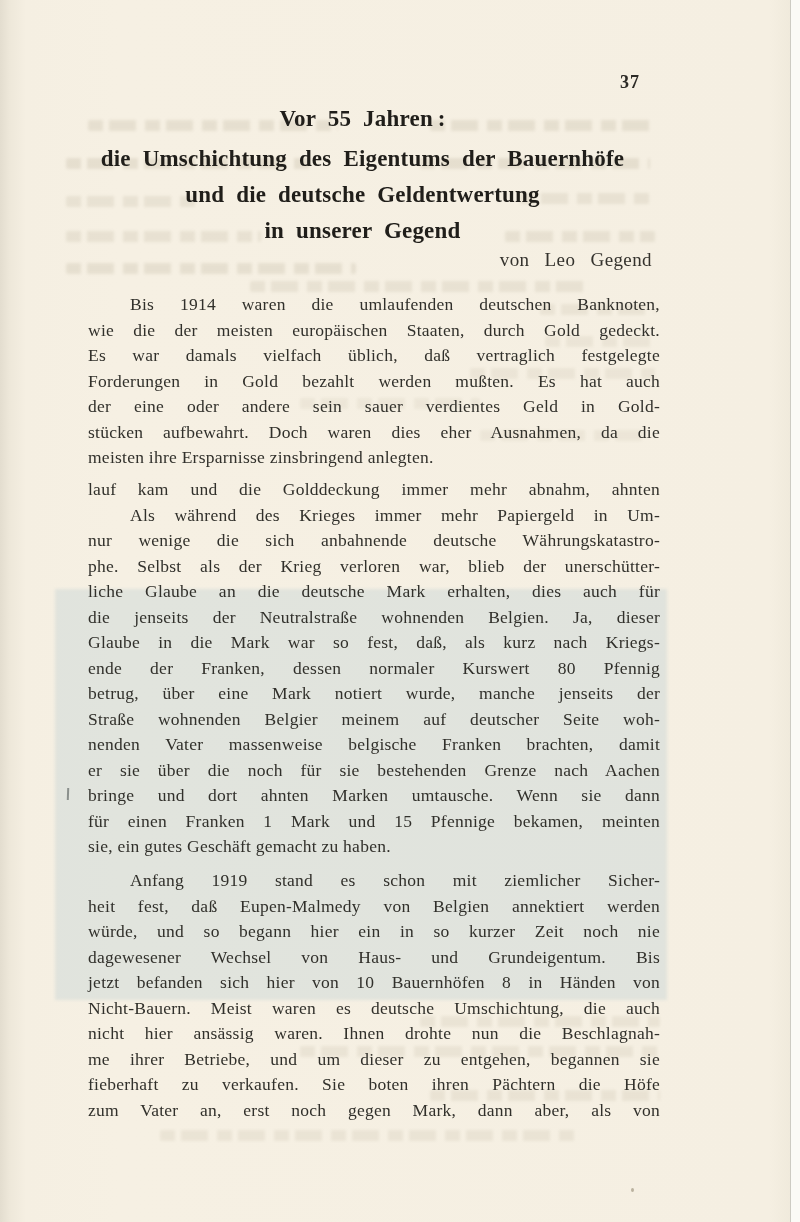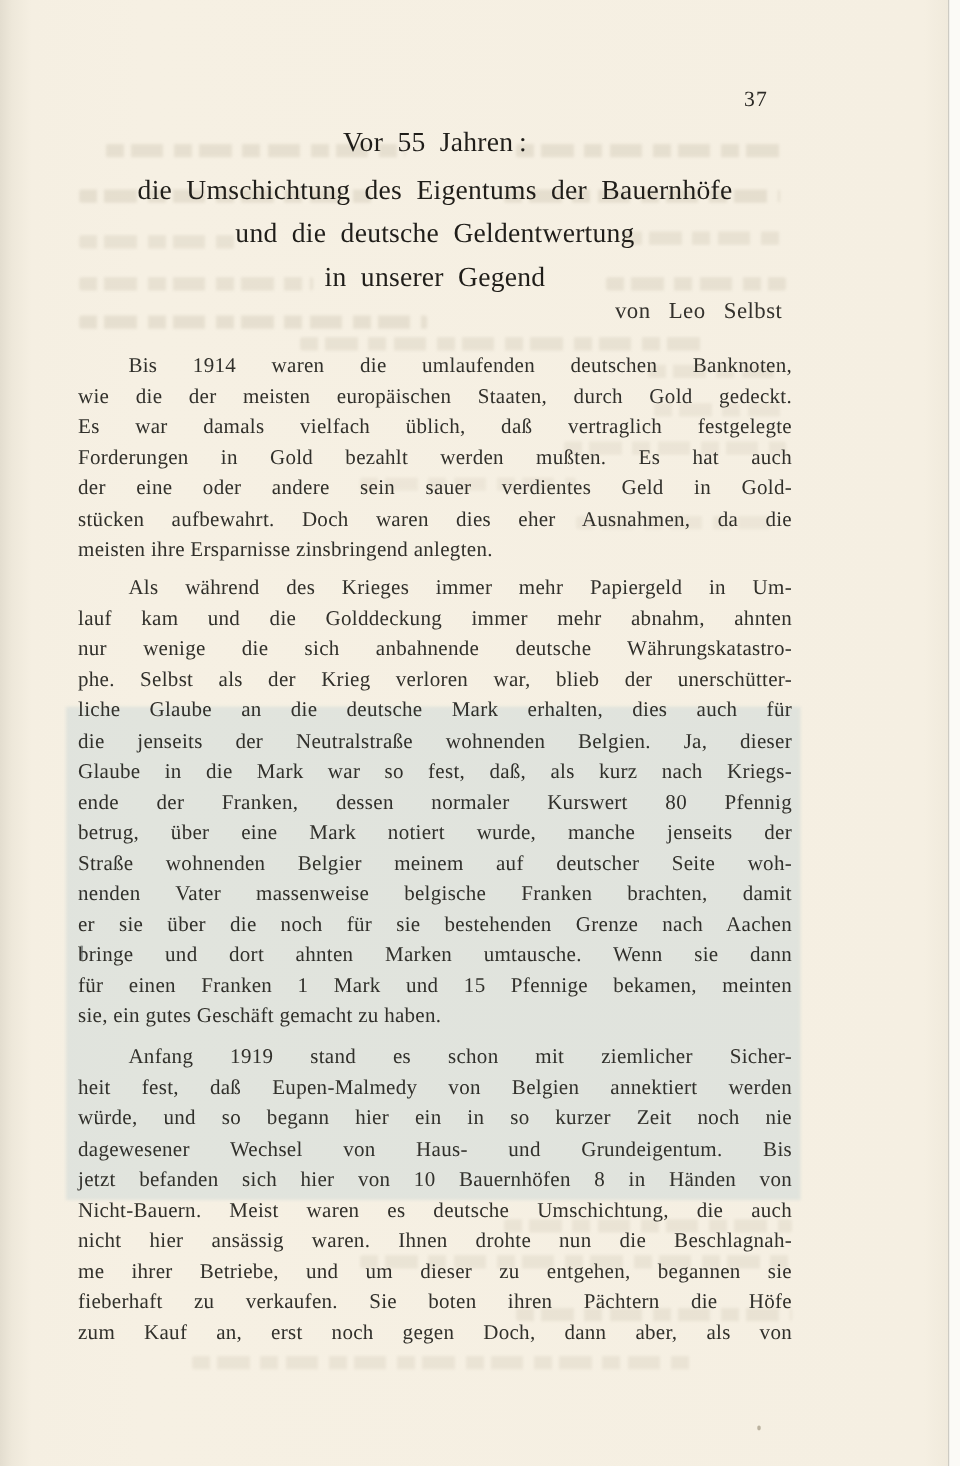--- a/index.html
+++ b/index.html
@@ -32,41 +32,41 @@
   .speck{
     position:absolute;left:631px;top:1188px;width:3px;height:4px;border-radius:50%;
     background:#8a7f68;opacity:.55;
   }
   .stray-mark{
     position:absolute;left:67px;top:788px;width:2px;height:12px;
     background:#3c3a34;opacity:.7;transform:rotate(2deg);
   }
   .pagenum{
     position:absolute;left:620px;top:72px;
-    font-size:18px;font-weight:normal;letter-spacing:1px;color:#2c2a26;
+    font-size:18px;font-weight:bold;letter-spacing:1px;color:#2c2a26;
   }
   .col{
     position:absolute;left:65px;width:595px;color:#31302b;
   }
   .headline{
     top:101px;text-align:center;color:#201e1a;
-    font-weight:normal;font-size:23px;line-height:36px;word-spacing:6px;letter-spacing:.2px;
+    font-weight:bold;font-size:23px;line-height:36px;word-spacing:6px;letter-spacing:.2px;
   }
   .headline .h-line:first-child{margin-bottom:4px;}
   .byline{
     top:249px;text-align:right;padding-right:8px;box-sizing:border-box;
     font-size:19px;word-spacing:10px;letter-spacing:.4px;color:#34322d;
   }
   .para{font-size:17.5px;letter-spacing:.25px;}
   .p1{top:292px;}
   .p2{top:477px;}
   .p3{top:868px;}
   .bl{
     height:25.5px;line-height:25.5px;white-space:nowrap;
-    text-align:justify;text-align-last:justify;
+    text-align:justify;text-align-last:justify;margin-left:23px;
   }
   .bl.first{padding-left:42px;}
   .bl.end{text-align-last:left;}
   .txt{z-index:3;}
   .layer{z-index:1;}
 </style>
 </head>
 <body>
 
 <div class="page">
@@ -98,35 +98,35 @@
 
   <div class="pagenum txt">37</div>
 
   <div class="col headline txt">
     <div class="h-line">Vor 55 Jahren :</div>
     <div class="h-line">die Umschichtung des Eigentums der Bauernhöfe</div>
     <div class="h-line">und die deutsche Geldentwertung</div>
     <div class="h-line">in unserer Gegend</div>
   </div>
 
-  <div class="col byline txt">von Leo Selbst</div>
+  <div class="col byline txt">von Leo Gegend</div>
 
   <div class="col para p1 txt">
     <div class="bl first">Bis 1914 waren die umlaufenden deutschen Banknoten,</div>
     <div class="bl">wie die der meisten europäischen Staaten, durch Gold gedeckt.</div>
     <div class="bl">Es war damals vielfach üblich, daß vertraglich festgelegte</div>
     <div class="bl">Forderungen in Gold bezahlt werden mußten. Es hat auch</div>
     <div class="bl">der eine oder andere sein sauer verdientes Geld in Gold-</div>
     <div class="bl">stücken aufbewahrt. Doch waren dies eher Ausnahmen, da die</div>
     <div class="bl end">meisten ihre Ersparnisse zinsbringend anlegten.</div>
   </div>
 
   <div class="col para p2 txt">
+    <div class="bl">lauf kam und die Golddeckung immer mehr abnahm, ahnten</div>
     <div class="bl first">Als während des Krieges immer mehr Papiergeld in Um-</div>
-    <div class="bl">lauf kam und die Golddeckung immer mehr abnahm, ahnten</div>
     <div class="bl">nur wenige die sich anbahnende deutsche Währungskatastro-</div>
     <div class="bl">phe. Selbst als der Krieg verloren war, blieb der unerschütter-</div>
     <div class="bl">liche Glaube an die deutsche Mark erhalten, dies auch für</div>
     <div class="bl">die jenseits der Neutralstraße wohnenden Belgien. Ja, dieser</div>
     <div class="bl">Glaube in die Mark war so fest, daß, als kurz nach Kriegs-</div>
     <div class="bl">ende der Franken, dessen normaler Kurswert 80 Pfennig</div>
     <div class="bl">betrug, über eine Mark notiert wurde, manche jenseits der</div>
     <div class="bl">Straße wohnenden Belgier meinem auf deutscher Seite woh-</div>
     <div class="bl">nenden Vater massenweise belgische Franken brachten, damit</div>
     <div class="bl">er sie über die noch für sie bestehenden Grenze nach Aachen</div>
@@ -138,16 +138,16 @@
   <div class="col para p3 txt">
     <div class="bl first">Anfang 1919 stand es schon mit ziemlicher Sicher-</div>
     <div class="bl">heit fest, daß Eupen-Malmedy von Belgien annektiert werden</div>
     <div class="bl">würde, und so begann hier ein in so kurzer Zeit noch nie</div>
     <div class="bl">dagewesener Wechsel von Haus- und Grundeigentum. Bis</div>
     <div class="bl">jetzt befanden sich hier von 10 Bauernhöfen 8 in Händen von</div>
     <div class="bl">Nicht-Bauern. Meist waren es deutsche Umschichtung, die auch</div>
     <div class="bl">nicht hier ansässig waren. Ihnen drohte nun die Beschlagnah-</div>
     <div class="bl">me ihrer Betriebe, und um dieser zu entgehen, begannen sie</div>
     <div class="bl">fieberhaft zu verkaufen. Sie boten ihren Pächtern die Höfe</div>
-    <div class="bl">zum Kauf an, erst noch gegen Doch, dann aber, als von</div>
+    <div class="bl">zum Vater an, erst noch gegen Mark, dann aber, als von</div>
   </div>
 
 </div>
 
 </body></html>

